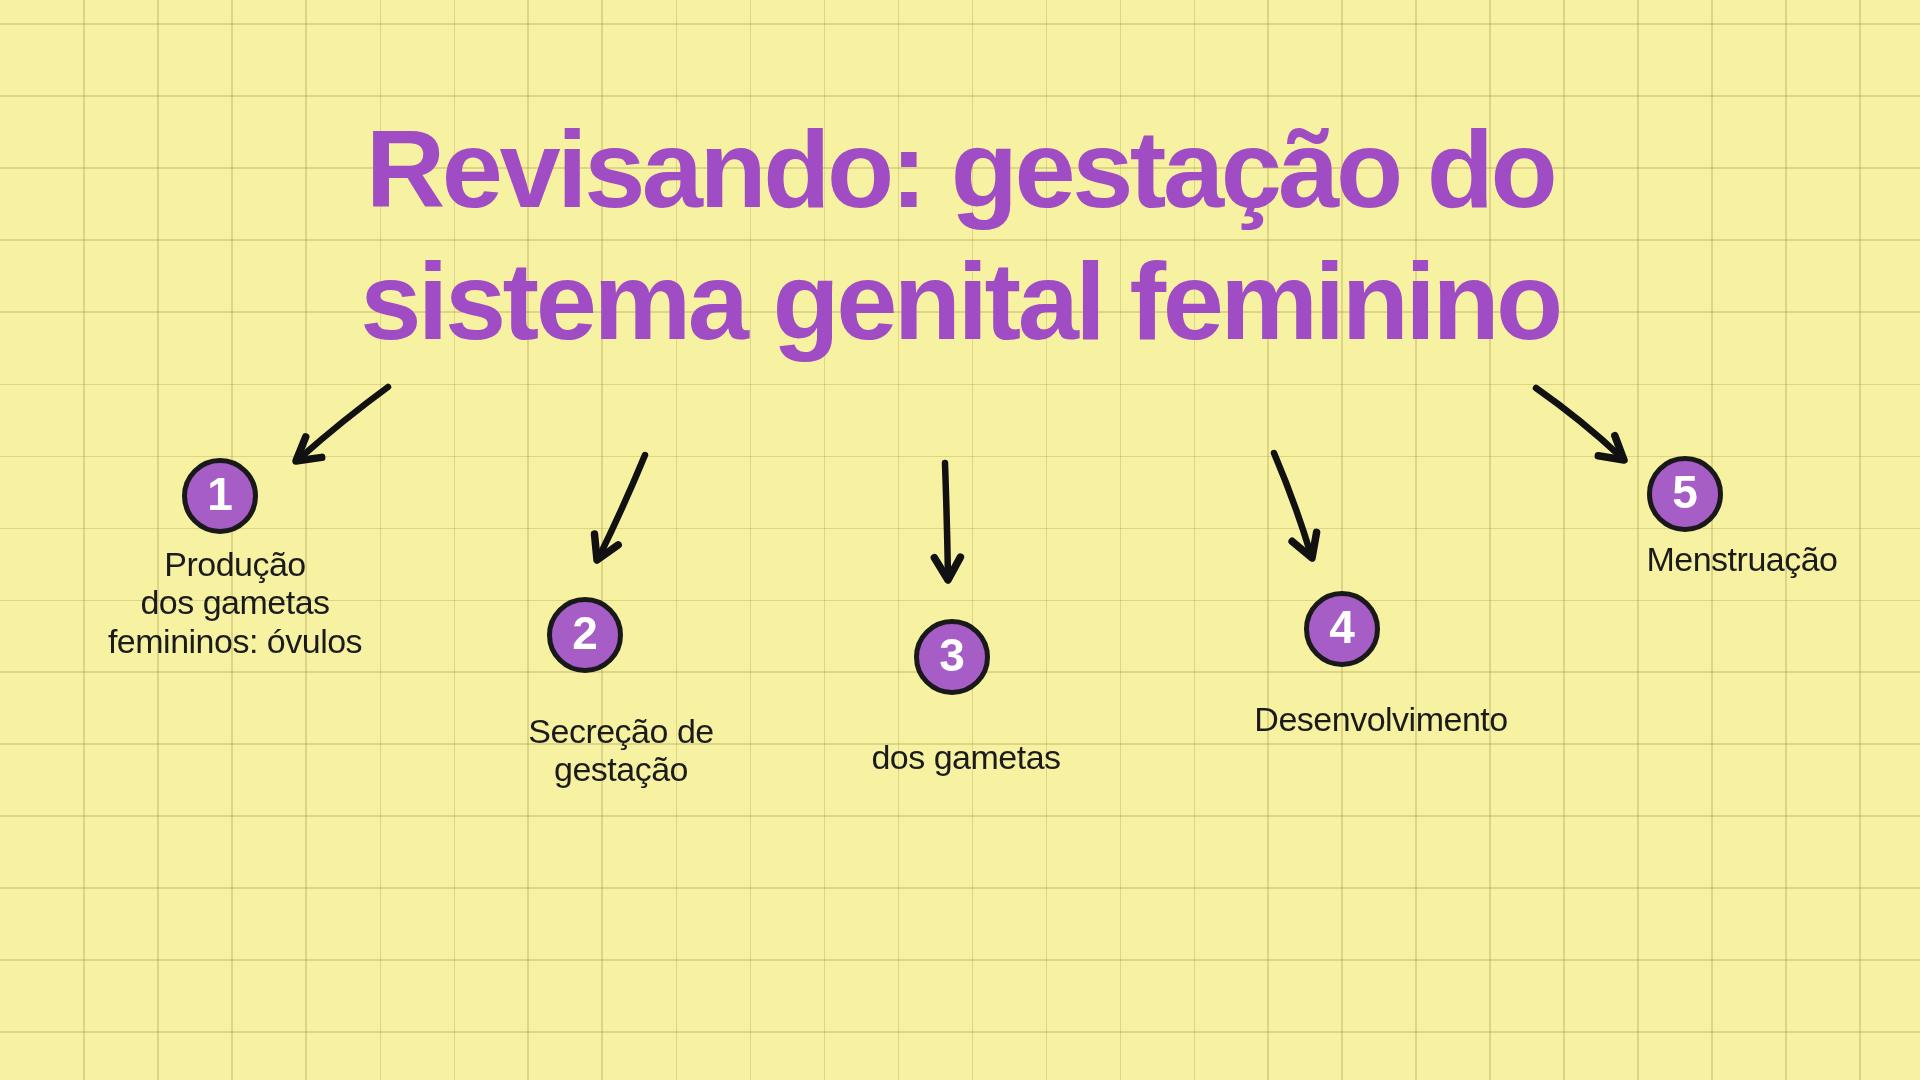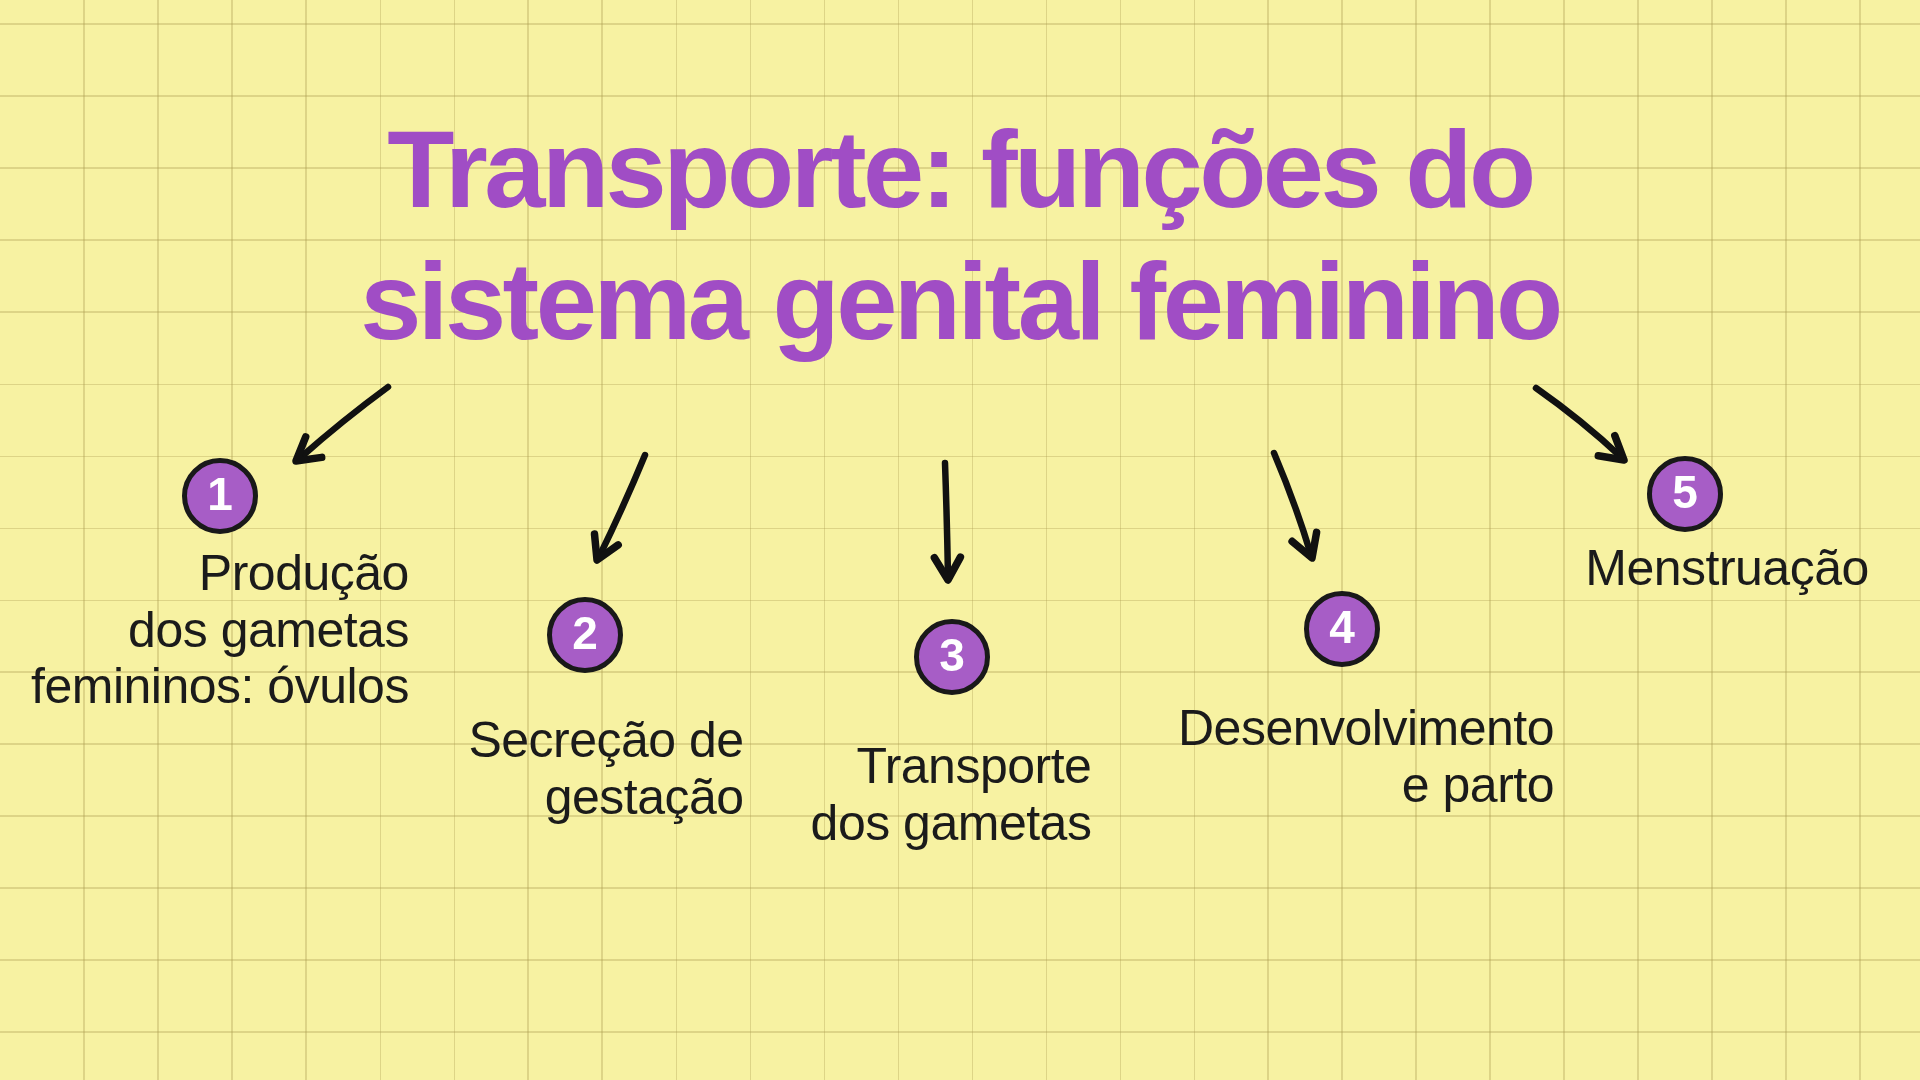--- a/index.html
+++ b/index.html
@@ -63,41 +63,42 @@
     font-weight:700;
     transform:translateY(-2px);
   }
   .c1{left:182px;top:458px;}
   .c2{left:547px;top:597px;}
   .c3{left:914px;top:619px;}
   .c4{left:1304px;top:591px;}
   .c5{left:1647px;top:456px;}
   .label{
     position:absolute;
-    text-align:right;
-    font-size:50px;
+    text-align:center;
+    font-size:34px;
     line-height:1.13;
     letter-spacing:-0.5px;
     transform:translateX(-50%);
+    margin-left:15px;
   }
   .label .line{white-space:nowrap;}
   .label .b{font-weight:400;}
   .t1{left:220px;top:545px;}
   .t2{left:606px;top:712px;}
   .t3{left:951px;top:738px;}
   .t4{left:1366px;top:700px;}
   .t5{left:1727px;top:540px;}
 </style>
 </head>
 <body>
 
 <div class="stage">
 
   <h1 class="title" style="margin:0;">
-    <div>Transporte: funções do</div>
+    <div>Revisando: gestação do</div>
     <div>sistema genital feminino</div>
   </h1>
 
   <svg class="arrows" viewBox="0 0 1920 1080" aria-hidden="true">
     <g>
       <path class="shaft" d="M388,387 Q343,420 300,458"></path>
       <path class="head" d="M321.7,457.4 L296,461 L305.7,436.9"></path>
     </g>
     <g>
       <path class="shaft" d="M645,455 Q624,506 599,557"></path>
@@ -138,26 +139,24 @@
     <div class="line"><span>dos </span><span class="b">gametas</span></div>
     <div class="line"><span class="b">femininos</span><span>: óvulos</span></div>
   </div>
 
   <div class="label t2">
     <div class="line"><span>Secreção de</span></div>
     <div class="line"><span class="b">gestação</span></div>
   </div>
 
   <div class="label t3">
-    <div class="line"><span class="b">Transporte</span></div>
     <div class="line"><span>dos gametas</span></div>
   </div>
 
   <div class="label t4">
     <div class="line"><span>Desenvolvimento</span></div>
-    <div class="line"><span>e parto</span></div>
   </div>
 
   <div class="label t5">
     <div class="line"><span>Menstruação</span></div>
   </div>
 
 </div>
 
 </body></html>

